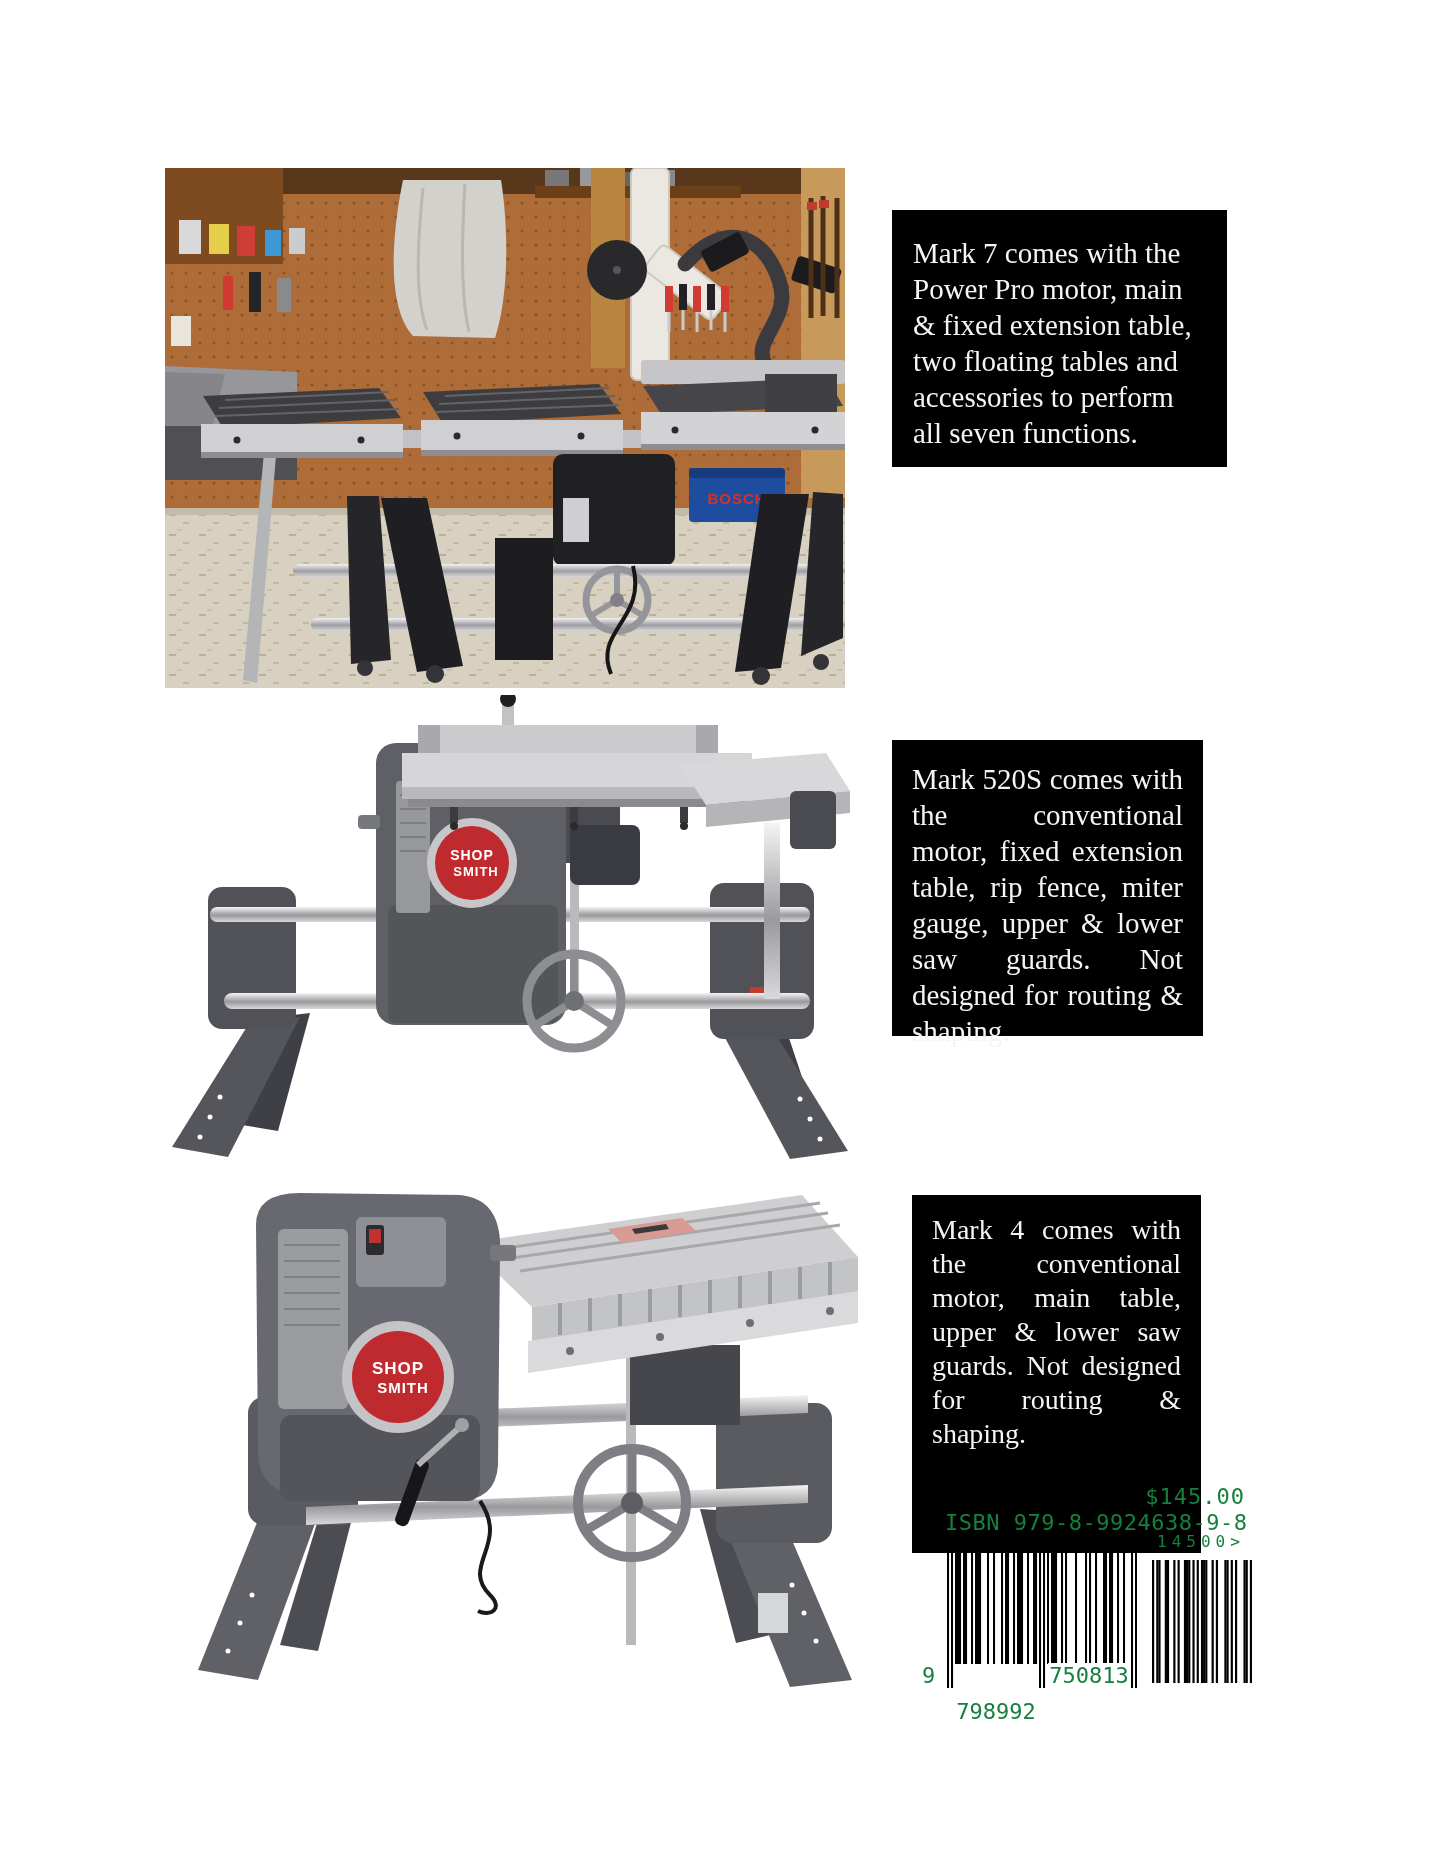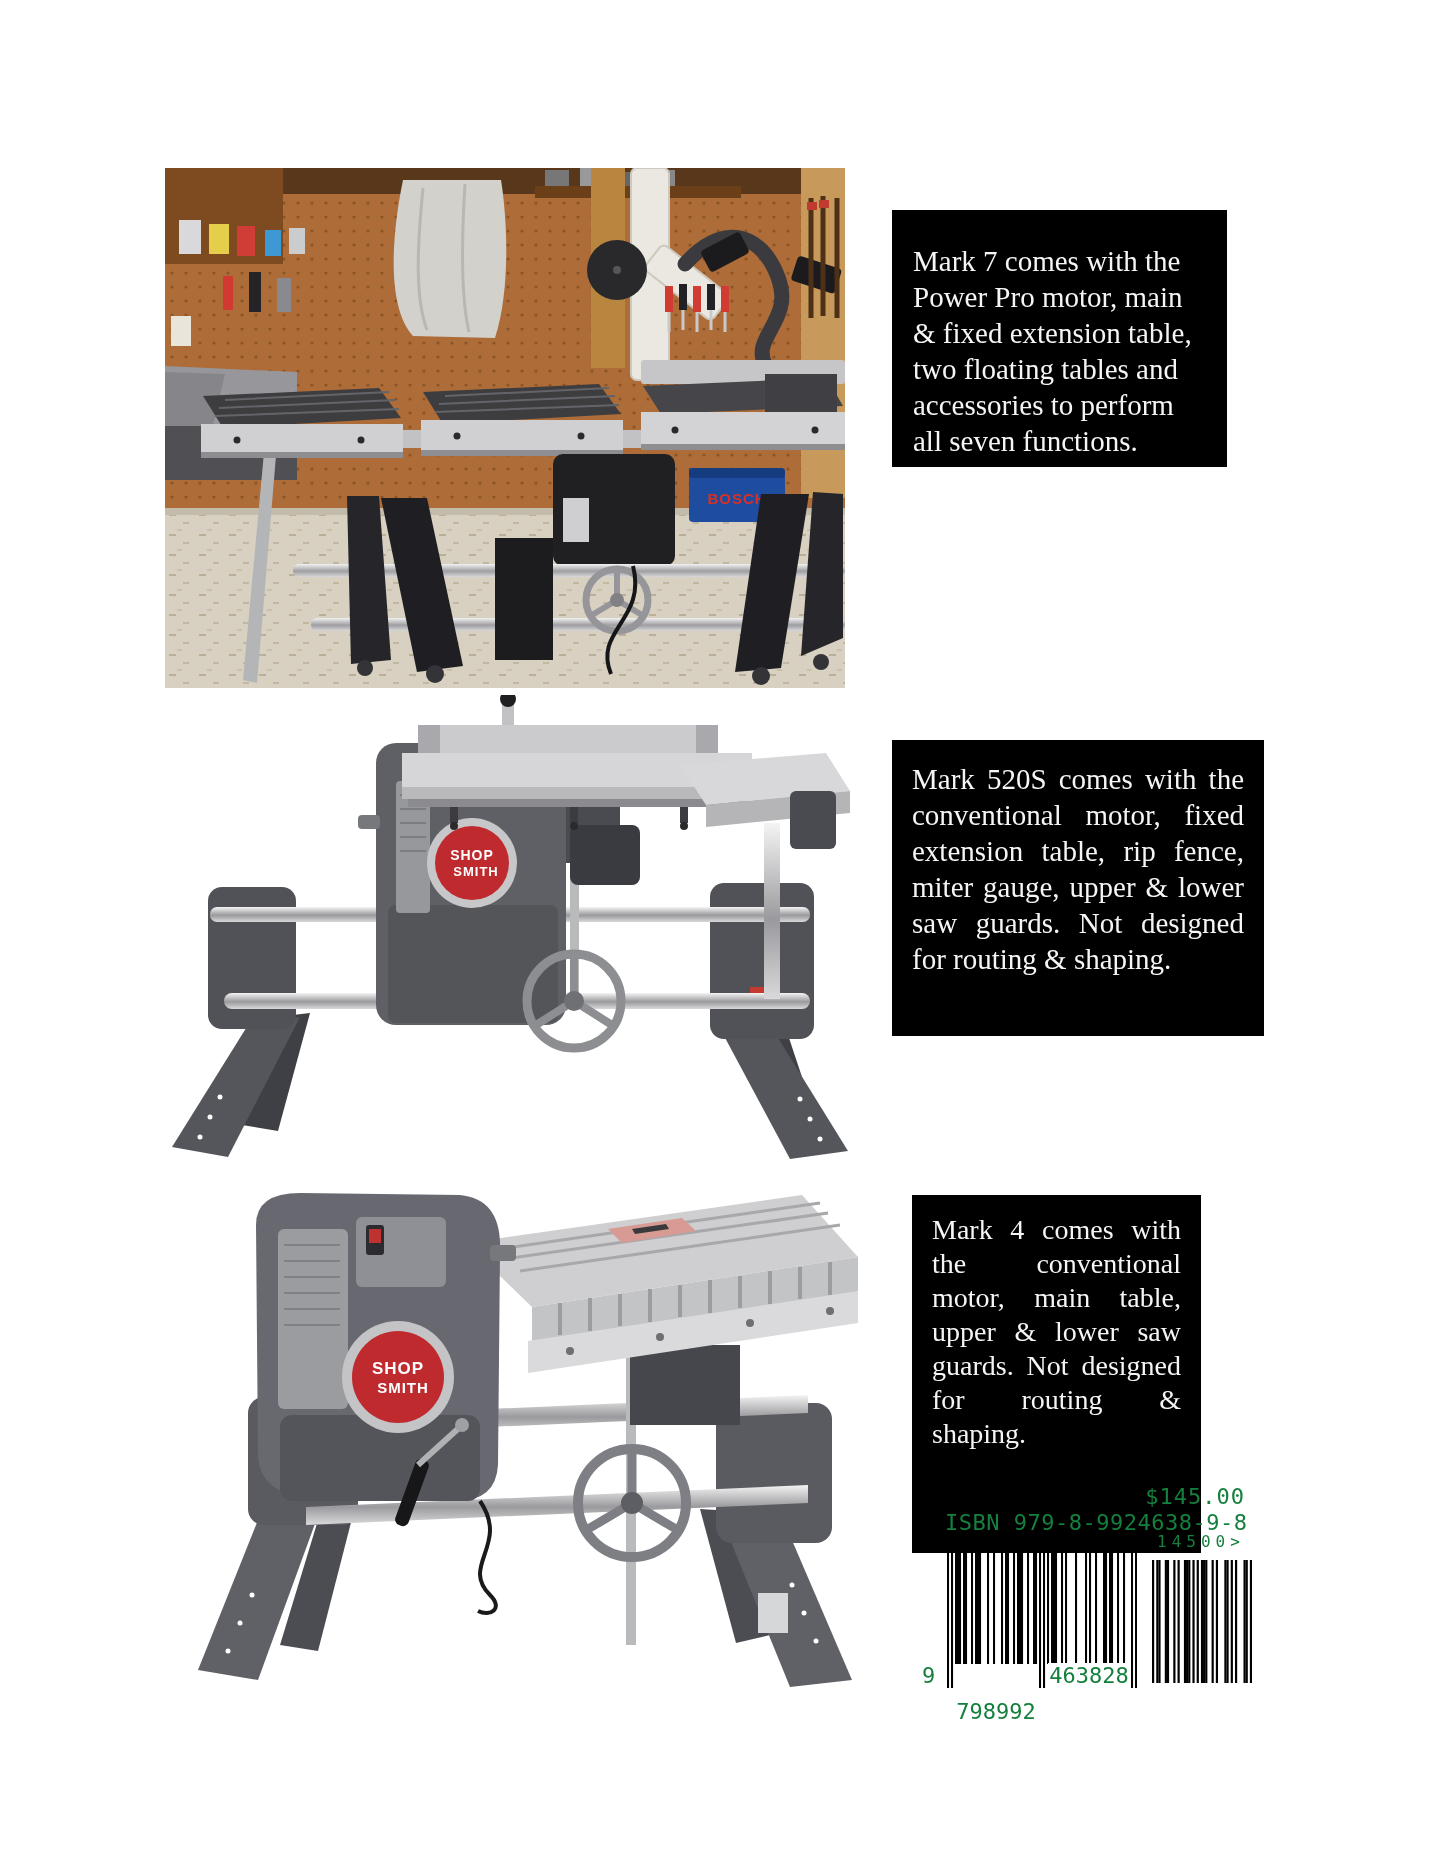--- a/index.html
+++ b/index.html
@@ -7,23 +7,23 @@
     width:1445px;height:1870px;background:#ffffff;position:relative;
     font-family:"Liberation Serif", serif;overflow:hidden;
   }
   .photo{position:absolute;margin:0;padding:0;}
   .photo svg{display:block;width:100%;height:100%;}
   .desc-box{
     position:absolute;background:#000000;color:#f5f5f5;box-sizing:border-box;
     font-family:"Liberation Serif", serif;
   }
   .desc-box p{margin:0;}
-  #box-mark7{left:892px;top:210px;width:335px;height:257px;padding:33px 21px;
+  #box-mark7{left:892px;top:210px;width:335px;height:257px;padding:25px 21px;
     font-size:29px;line-height:36px;text-align:left;}
-  #box-mark520s{left:892px;top:740px;width:372px;height:296px;padding:21px 20px;
+  #box-mark520s{left:892px;top:740px;width:311px;height:296px;padding:21px 20px;
     font-size:29px;line-height:36px;text-align:justify;}
   #box-mark4{left:912px;top:1195px;width:289px;height:358px;padding:18px 20px;
     font-size:28px;line-height:34px;text-align:justify;}
   .mono{font-family:"DejaVu Sans Mono", monospace;color:#15803d;}
   #price-label{position:absolute;left:945px;top:1484px;width:300px;text-align:right;
     font-size:22px;letter-spacing:1px;white-space:nowrap;}
   #isbn-label{position:absolute;left:945px;top:1510px;width:302px;
     font-size:22px;letter-spacing:0.5px;white-space:nowrap;}
   #ean-barcode{position:absolute;left:947px;top:1538px;width:190px;height:150px;}
   #ean-barcode rect, #supp-barcode rect{fill:#000;}
@@ -400,21 +400,21 @@
     <rect x="162.00" y="0" width="2.06" height="126"></rect>
     <rect x="164.00" y="0" width="2.06" height="126"></rect>
     <rect x="170.00" y="0" width="2.06" height="126"></rect>
     <rect x="176.00" y="0" width="2.06" height="126"></rect>
     <rect x="184.00" y="0" width="2.06" height="150"></rect>
     <rect x="188.00" y="0" width="2.06" height="150"></rect>
   </svg>
 
 <div class="mono" id="ean-digit-lead">9</div>
 <div class="mono" id="ean-group1">798992</div>
-<div class="mono" id="ean-group2">463828</div>
+<div class="mono" id="ean-group2">750813</div>
 
 <div class="mono" id="supplement-label">14500&gt;</div>
 <svg id="supp-barcode" viewBox="0 0 100 123" preserveAspectRatio="none">
     <rect x="0.00" y="0" width="2.19" height="123"></rect>
     <rect x="4.26" y="0" width="2.19" height="123"></rect>
     <rect x="6.38" y="0" width="2.19" height="123"></rect>
     <rect x="12.77" y="0" width="2.19" height="123"></rect>
     <rect x="14.89" y="0" width="2.19" height="123"></rect>
     <rect x="21.28" y="0" width="2.19" height="123"></rect>
     <rect x="25.53" y="0" width="2.19" height="123"></rect>

